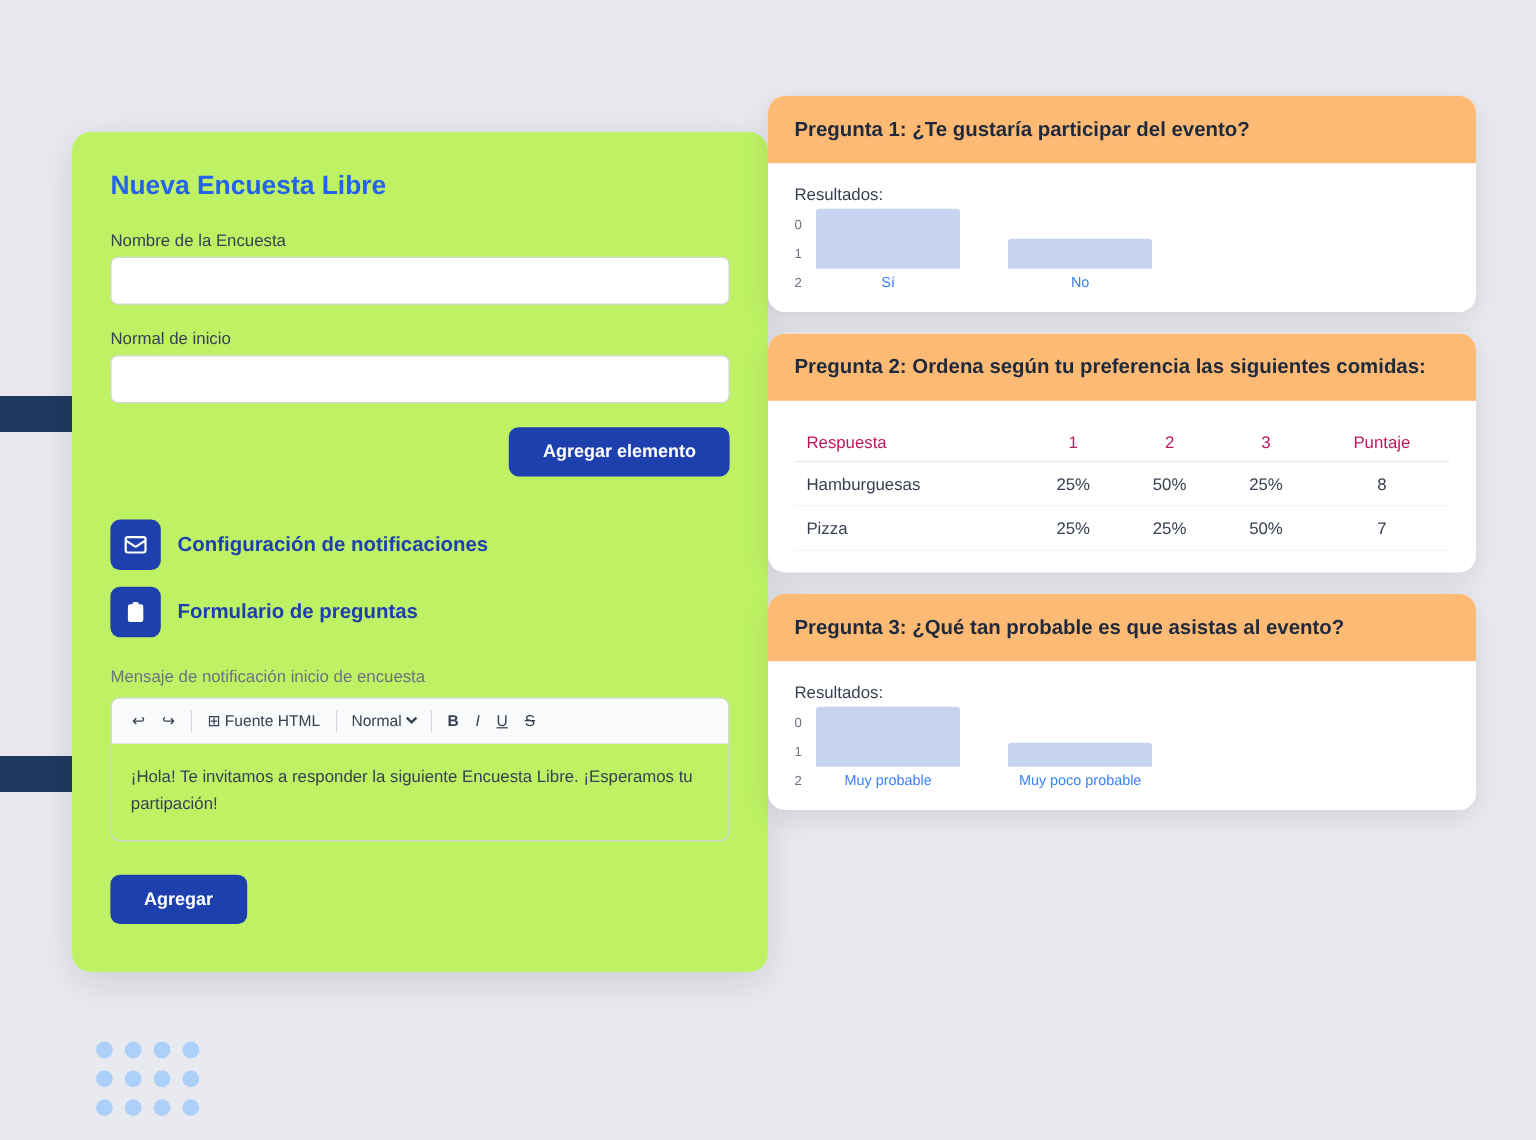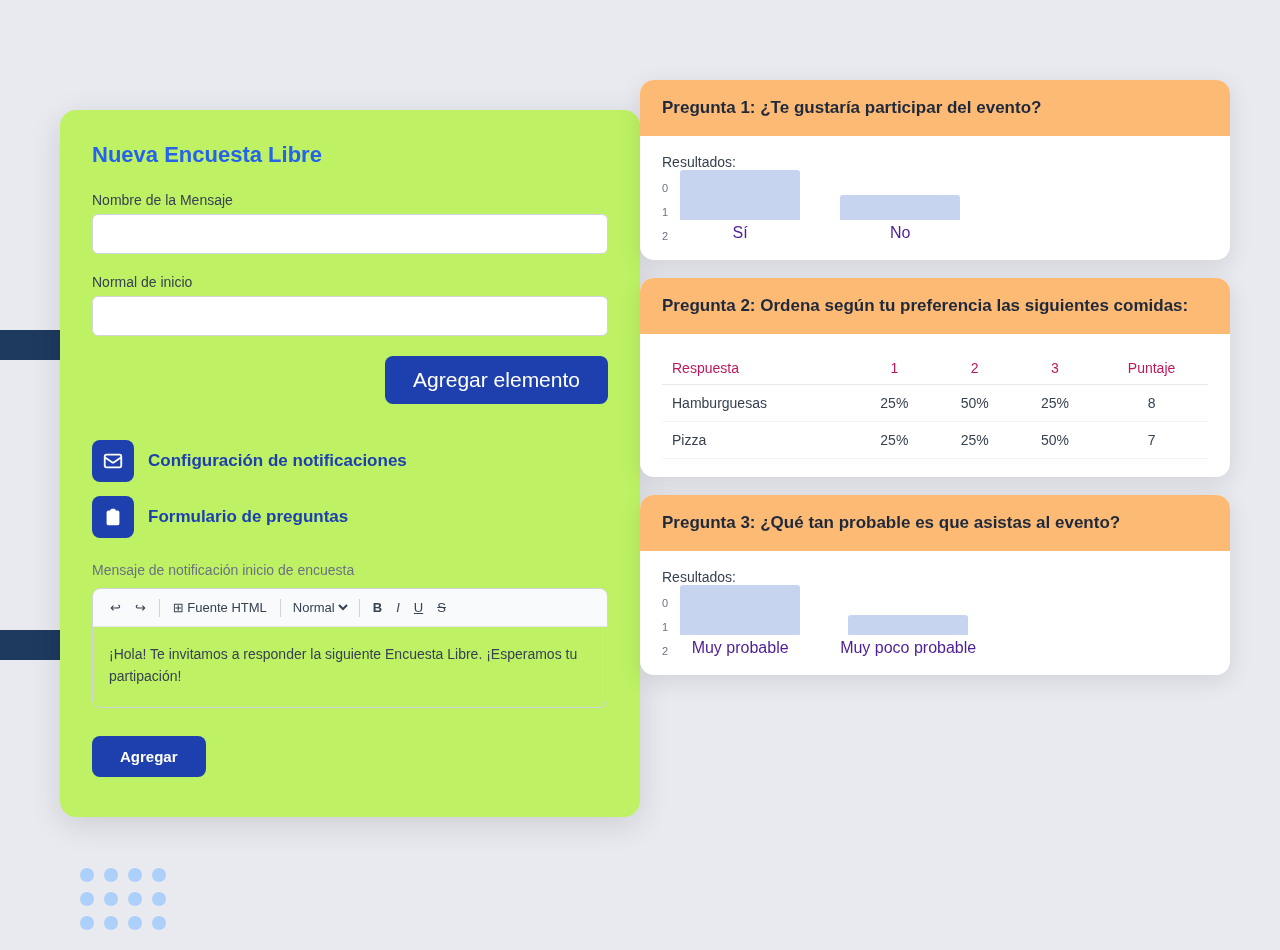--- a/index.html
+++ b/index.html
@@ -49,22 +49,22 @@
       margin-bottom: 20px;
       outline: none;
     }
 
     .add-button {
       background: #1e40af;
       color: white;
       border: none;
       border-radius: 8px;
       padding: 12px 28px;
-      font-size: 21px;
-      font-weight: 400;
+      font-size: 15px;
+      font-weight: 700;
       cursor: pointer;
       float: right;
       margin-bottom: 28px;
       margin-left: 36px;
     }
 
     .clearfix::after { content: ''; display: block; clear: both; }
 
     .nav-items {
       margin-top: 8px;
@@ -253,22 +253,22 @@
       gap: 4px;
     }
 
     .bar {
       background: #c7d4f0;
       border-radius: 3px 3px 0 0;
       width: 120px;
     }
 
     .bar-label {
-      font-size: 16px;
-      color: #4c1d95;
+      font-size: 12px;
+      color: #3b82f6;
     }
 
     .chart-container {
       display: flex;
       align-items: flex-end;
       gap: 6px;
     }
 
     
     .results-table {
@@ -319,21 +319,21 @@
       background: #1e3a5f;
       z-index: 1;
     }
   </style>
 </head>
 <body>
 
 <div class="left-panel">
   <div class="panel-title">Nueva Encuesta Libre</div>
 
-  <div class="field-label">Nombre de la Mensaje</div>
+  <div class="field-label">Nombre de la Encuesta</div>
   <input class="text-input" type="text" style="">
 
   <div class="field-label">Normal de inicio</div>
   <input class="text-input" type="text" style="">
 
   <div class="clearfix">
     <button class="add-button">Agregar elemento</button>
   </div>
 
   <div class="nav-items">

